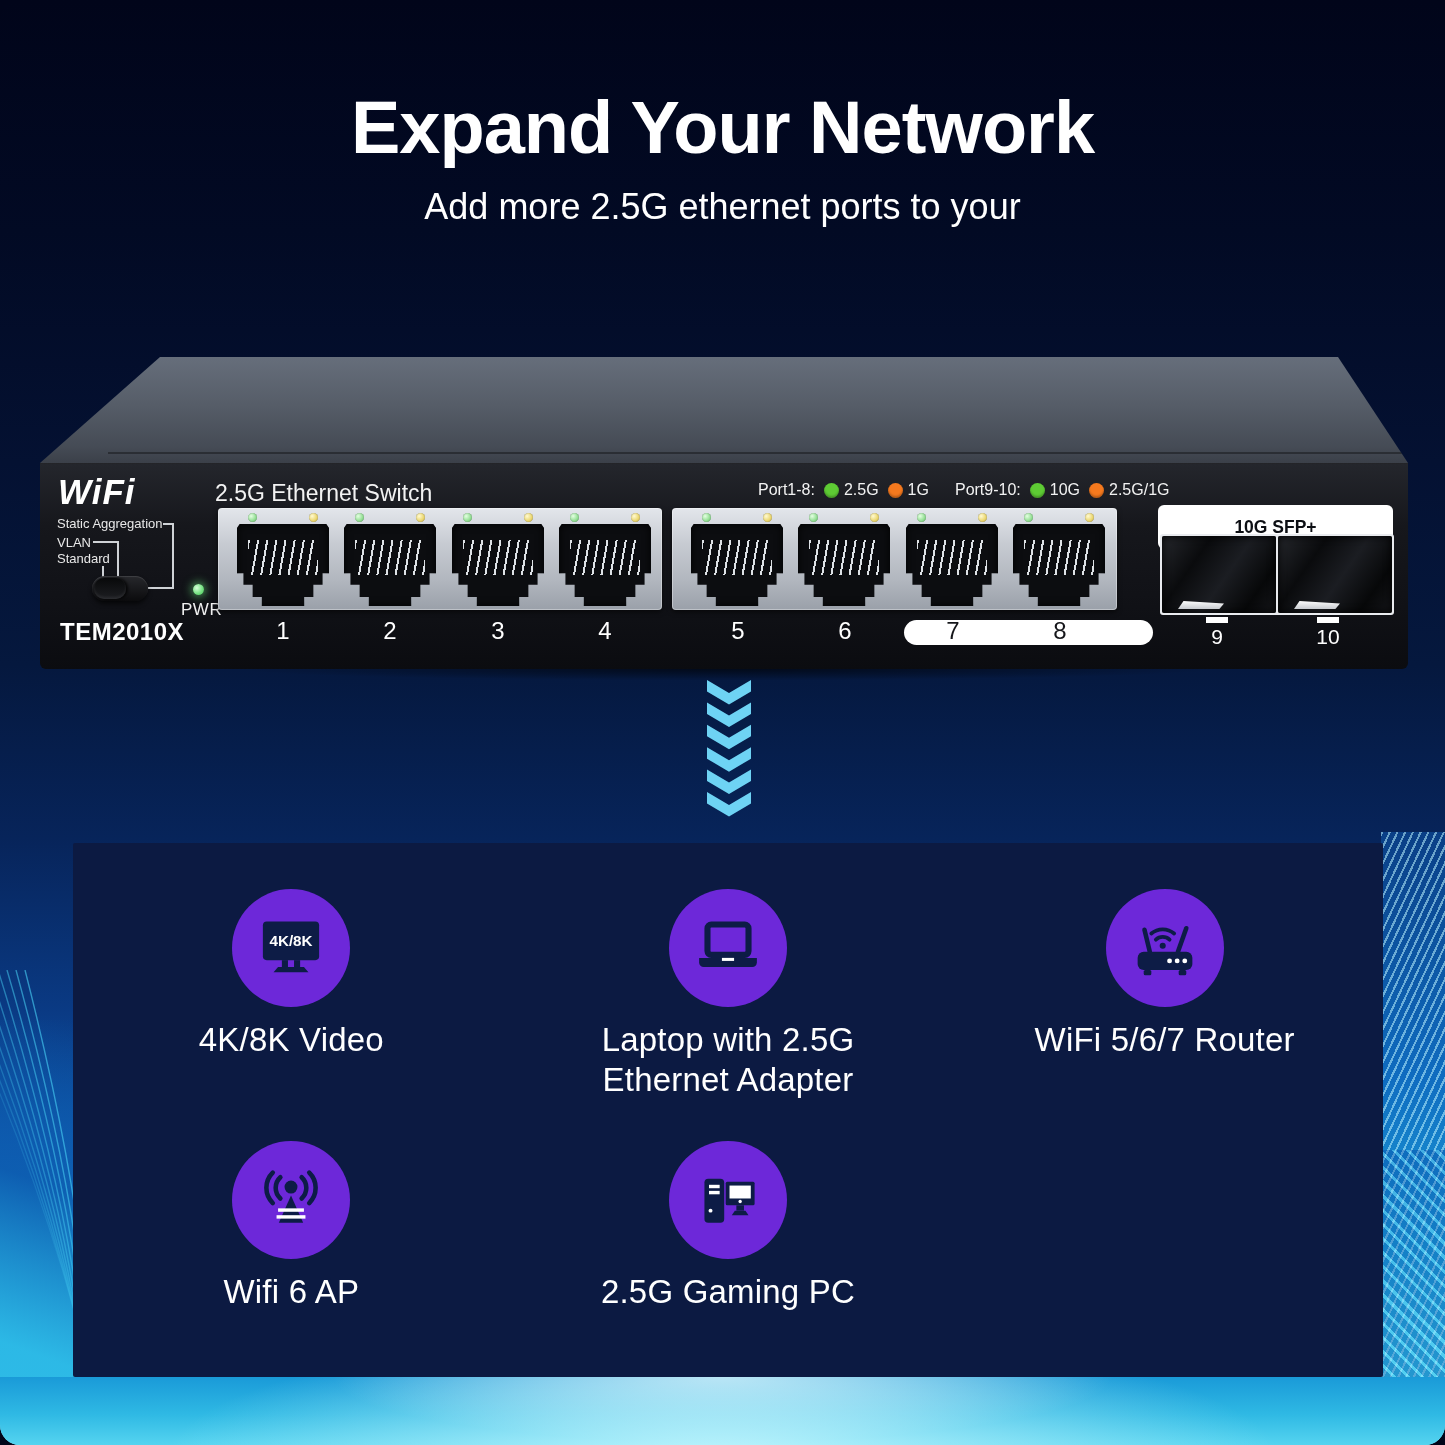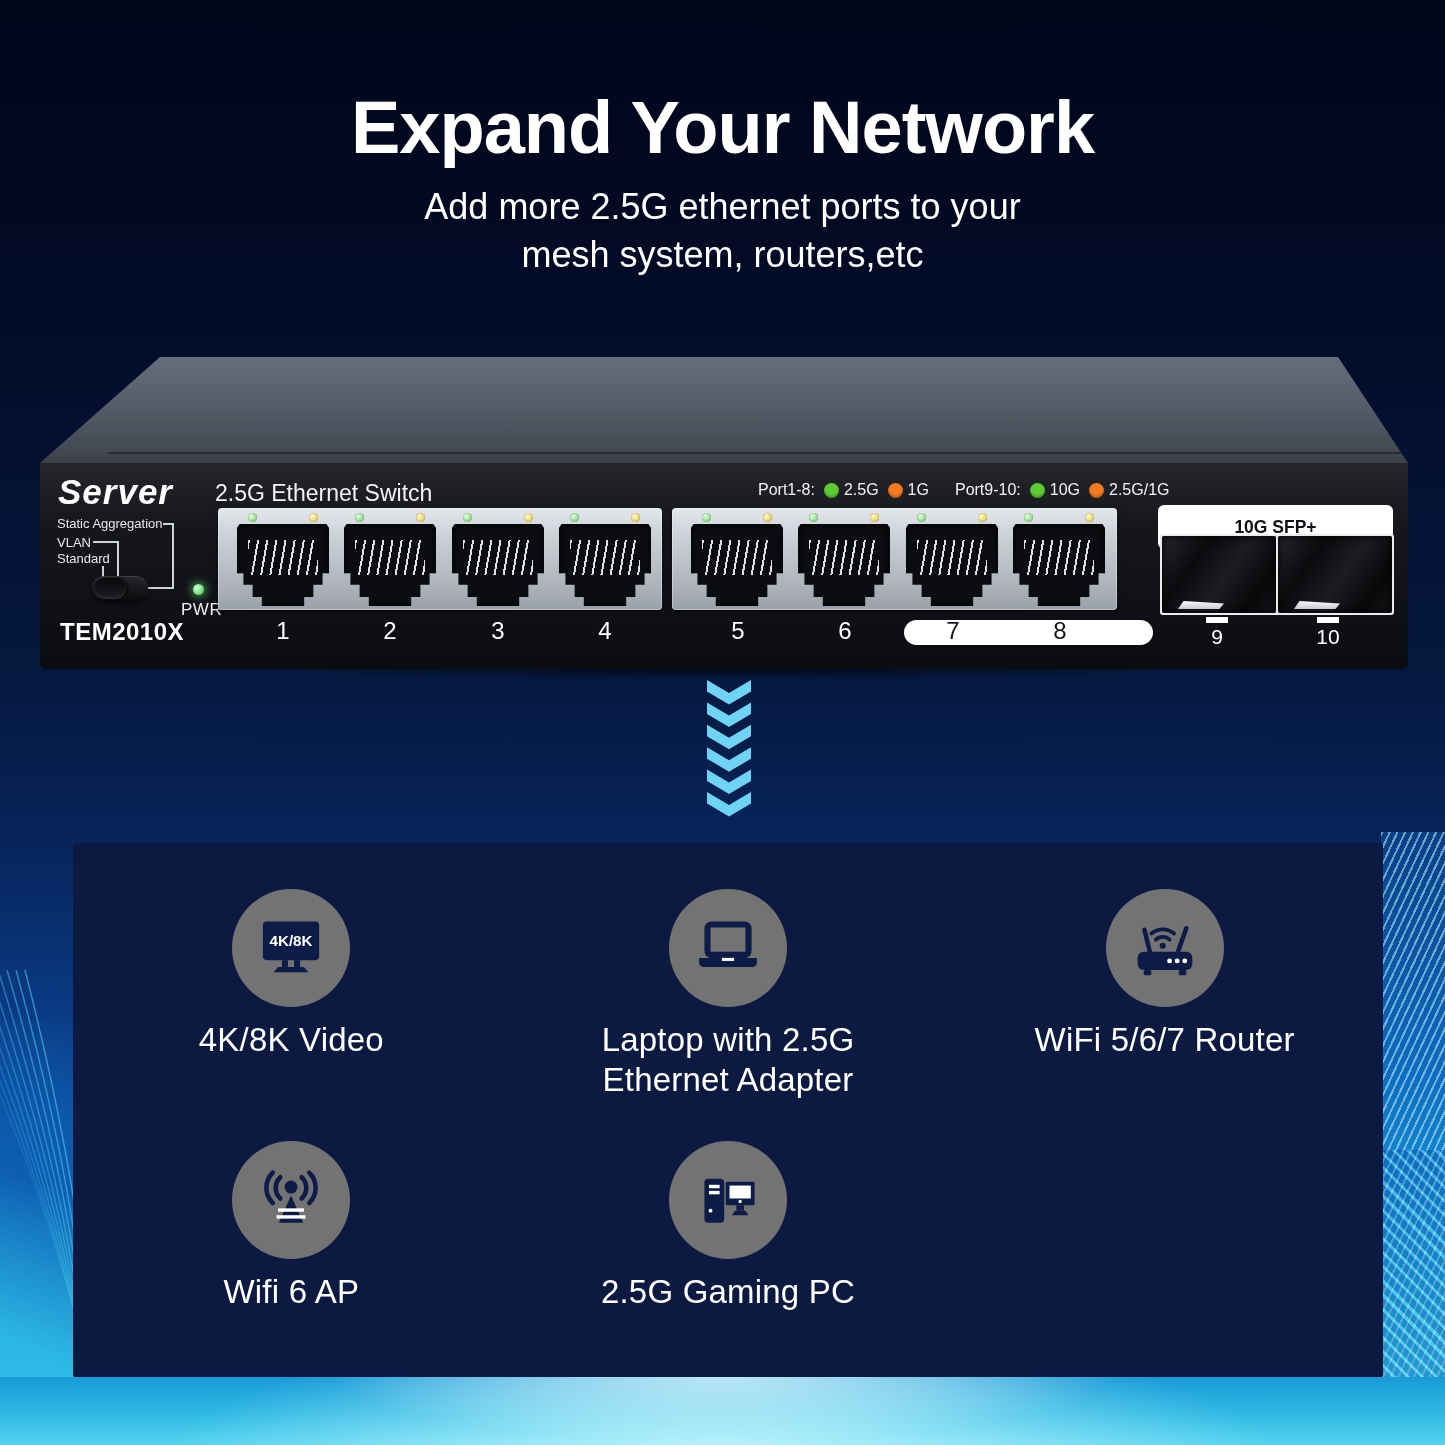--- a/index.html
+++ b/index.html
@@ -3,20 +3,21 @@
 <meta charset="utf-8">
 <style>
   html,body{margin:0;padding:0;background:#01051a;}
   .page{
     position:relative;width:1445px;height:1445px;overflow:hidden;
     font-family:"Liberation Sans","DejaVu Sans",sans-serif;color:#fff;
     background:linear-gradient(180deg,
       #01051a 0%, #020a24 16%, #041132 32%, #05183e 46%,
       #07245a 58%, #0a3a84 70%, #0e5cb0 80%, #1690d2 89%,
       #3ec3ea 95%, #8ae8fb 100%);
+    border-radius:20px;
   }
   
   .bg-glow-bottom{position:absolute;left:0;right:0;bottom:0;height:260px;
     background:radial-gradient(ellipse 55% 70% at 50% 105%, rgba(210,250,255,.85), rgba(210,250,255,0) 70%);}
   .bg-stripe-right{position:absolute;right:0;top:832px;width:64px;height:548px;
     background-image:
       repeating-linear-gradient(115deg, rgba(185,242,255,.55) 0 2px, rgba(0,0,0,0) 2px 7px),
       linear-gradient(180deg,#0a3f86 0%,#0f6cc0 45%,#1d9ed8 75%,#35c2e6 100%);}
   .bg-stripe-right2{position:absolute;right:0;top:1150px;width:64px;height:230px;opacity:.9;
     background-image:repeating-linear-gradient(45deg, rgba(120,225,255,.5) 0 3px, rgba(0,60,160,.35) 3px 10px);}
@@ -91,21 +92,21 @@
     clip-path:polygon(0 100%,12% 0,100% 30%,90% 100%);}
   .sfp-dash{position:absolute;top:153px;width:22px;height:6px;background:#fff;}
   .sfp-number{position:absolute;top:161px;width:60px;text-align:center;font-size:21px;color:#fff;}
   
   .down-arrow{position:absolute;left:707px;top:680px;}
   
   .panel{position:absolute;left:73px;top:843px;width:1310px;height:534px;background:#0c1a42;border-radius:2px;}
   .features-grid{position:absolute;left:0;top:0;width:100%;height:100%;display:grid;
     grid-template-columns:repeat(3,1fr);grid-template-rows:252px 252px;padding-top:46px;justify-items:center;}
   .feature-card{display:flex;flex-direction:column;align-items:center;}
-  .feature-circle{width:118px;height:118px;border-radius:50%;background:#737373;
+  .feature-circle{width:118px;height:118px;border-radius:50%;background:#6d28d9;
     display:flex;align-items:center;justify-content:center;}
   .feature-circle svg{width:76px;height:76px;}
   .feature-label{margin-top:13px;font-size:33px;font-weight:500;line-height:40px;color:#fff;text-align:center;letter-spacing:.2px;}
 </style>
 </head>
 <body>
 
 <div class="page">
 
   <div class="bg-stripe-right"></div>
@@ -123,31 +124,30 @@
       <path d="M 26 0 Q 104 286 100 464" stroke="#46cdf2" stroke-width="1.4" fill="none" opacity="0.5800000000000001"></path>
       <path d="M 35 0 Q 111 298 100 472" stroke="#46cdf2" stroke-width="1.4" fill="none" opacity="0.63"></path>
     </svg>
   <div class="bg-bottom-band"></div>
   <div class="bg-glow-bottom"></div>
 
   <div class="header">
     <h1 class="title">Expand Your Network</h1>
     <div class="subtitle">
       <div>Add more 2.5G ethernet ports to your</div>
-      <div>mesh system, routers,etc</div>
     </div>
   </div>
 
   <div class="switch-top">
     <div class="switch-top-seam"></div>
   </div>
   <div class="switch-shadow"></div>
 
   <div class="switch-front">
-    <div class="brand">Server</div>
+    <div class="brand">WiFi</div>
     <div class="product-label">2.5G Ethernet Switch</div>
 
     <div class="mode-label" style="left:17px;top:52px;">Static Aggregation</div>
     <div class="mode-label" style="left:17px;top:71px;">VLAN</div>
     <div class="mode-label" style="left:17px;top:87px;">Standard</div>
     <div class="line" style="left:123px;top:59px;width:11px;height:2px;"></div>
     <div class="line" style="left:132px;top:59px;width:2px;height:66px;"></div>
     <div class="line" style="left:108px;top:123px;width:26px;height:2px;"></div>
     <div class="line" style="left:53px;top:77px;width:26px;height:2px;"></div>
     <div class="line" style="left:77px;top:77px;width:2px;height:38px;"></div>

